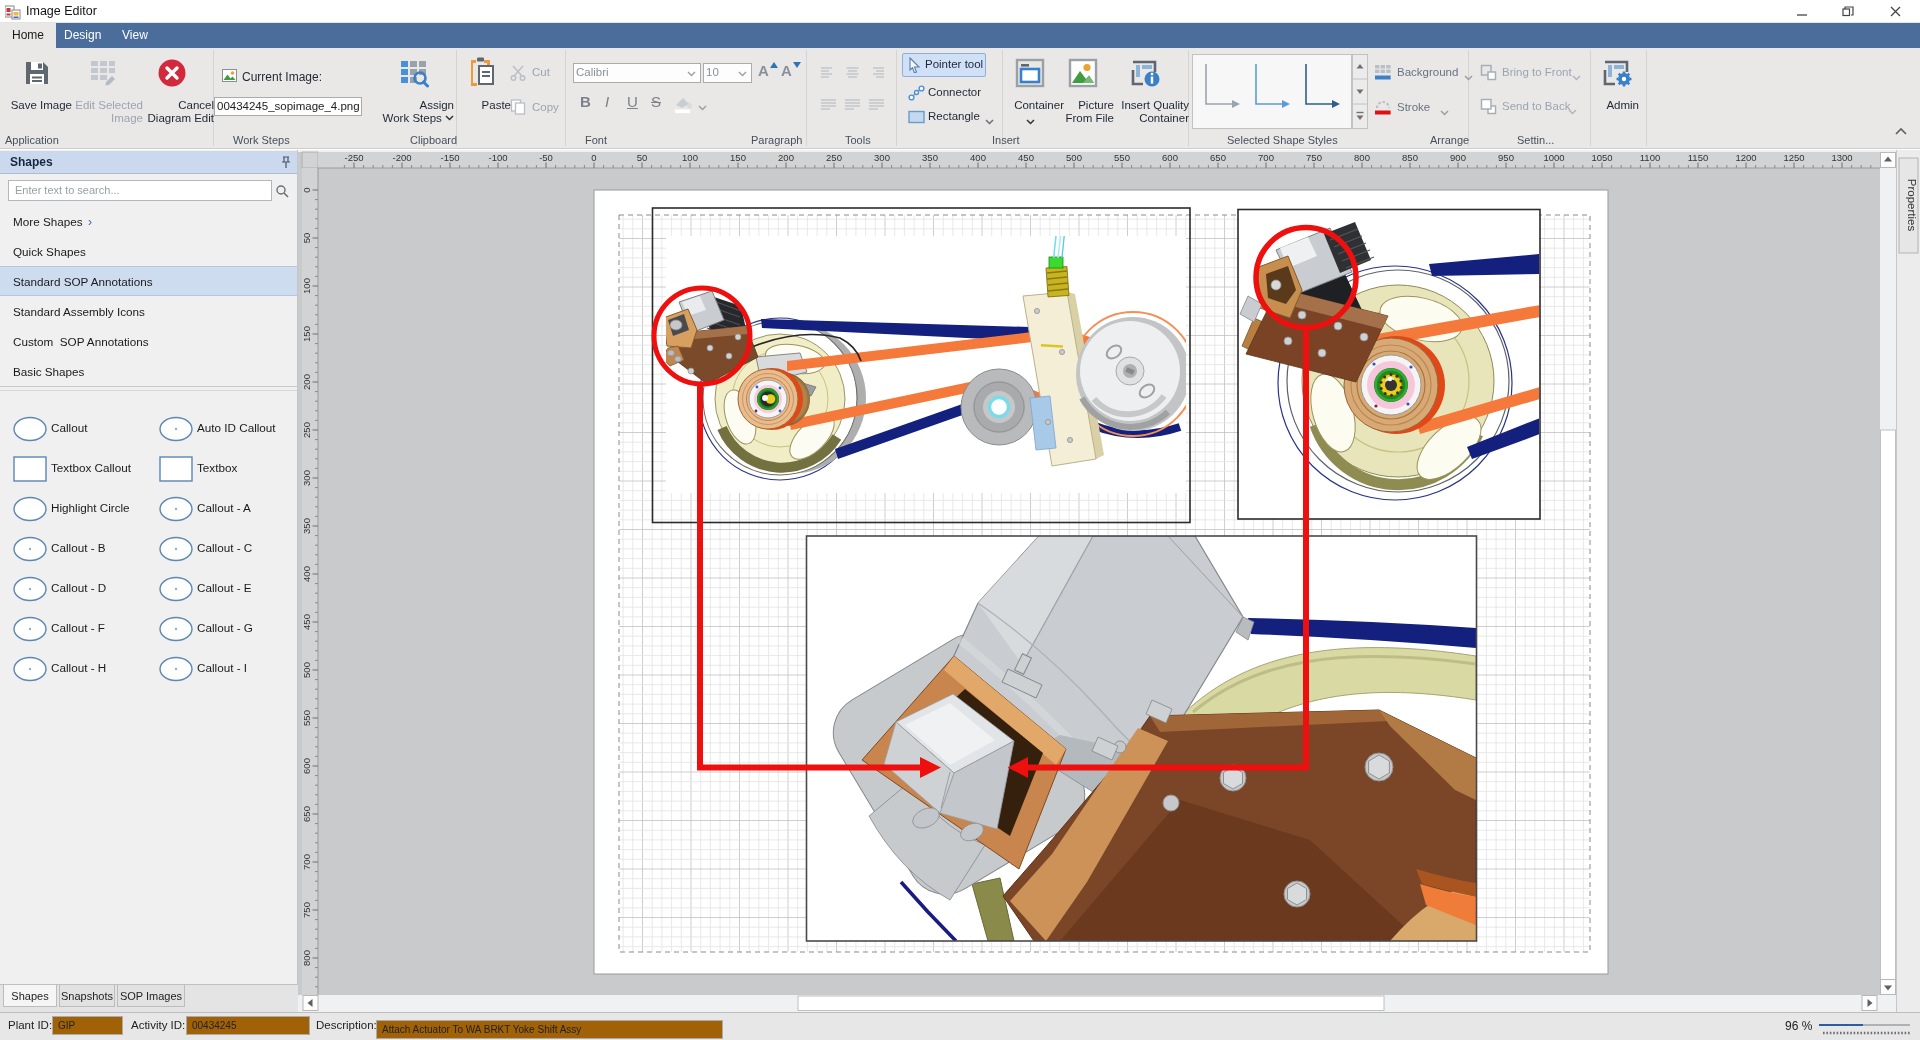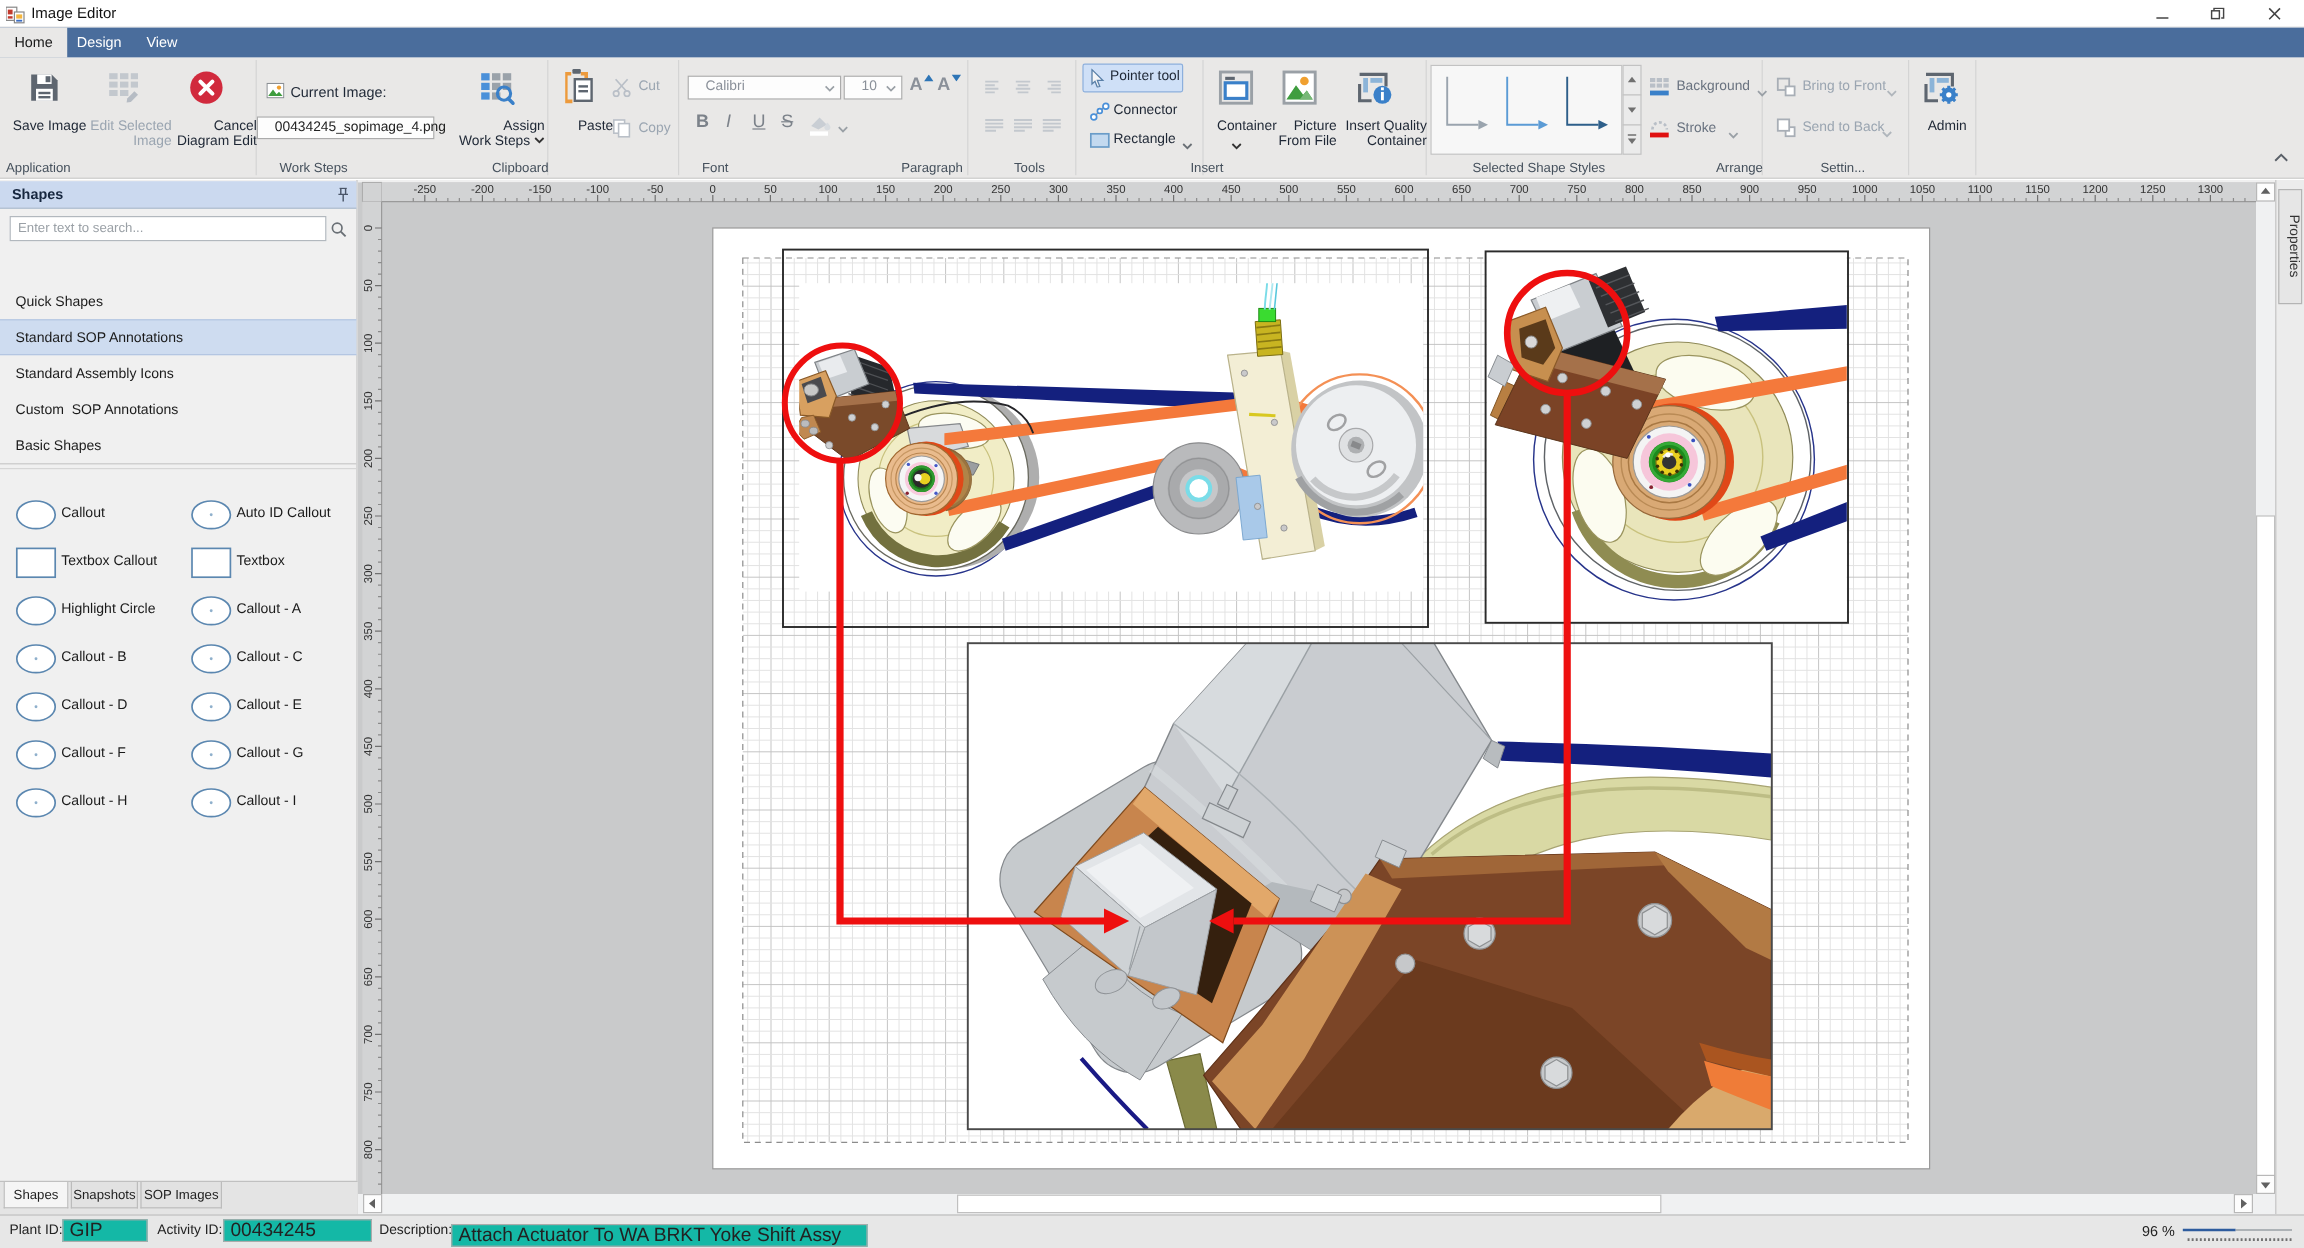--- a/index.html
+++ b/index.html
@@ -5,31 +5,31 @@
 .abs{position:absolute}
 .titlebar{left:0;top:0;width:1920px;height:23px;background:#ffffff;border-bottom:1px solid #e4e4e4}
 .tabrow{left:0;top:23px;width:1920px;height:25px;background:#4a6d9c}
 .tab{position:absolute;top:23px;height:25px;line-height:25px;padding:0 12px;color:#fff;font-size:12px}
 .tab.active{background:#e9e8e7;color:#1a1a1a}
 .ribbon{left:0;top:48px;width:1920px;height:101px;background:#e9e8e7;border-bottom:1px solid #cdcdcd}
 .gsep{position:absolute;top:2px;width:1px;height:96px;background:#d4d4d4}
 .glabel{position:absolute;top:86px;width:200px;text-align:left;font-size:11px;color:#45505c}
 .blabel{position:absolute;font-size:11.5px;color:#1e2735;text-align:right;line-height:13px}
 .gray{color:#9aa5b1}
-.field{position:absolute;background:#fdfdfd;border:1px solid #ababab;font-size:11.5px;color:#222;line-height:17px;padding:0 14px}
+.field{position:absolute;background:#fdfdfd;border:1px solid #ababab;font-size:11.5px;color:#222;line-height:17px;padding:0 2px}
 .leftpanel{left:0;top:150px;width:298px;height:862px;background:#f0f0f0;border-right:1px solid #c6c6c6}
 .lp-h{position:absolute;left:0;top:1px;width:297px;height:23px;background:#cbd9ef;border-bottom:1px solid #aebccd;line-height:23px}
 .lp-h b{margin-left:10px;font-size:12px;color:#17273f}
 .search{position:absolute;left:8px;top:30px;width:264px;height:21px;background:#fff;border:1px solid #b2b8be;color:#9aa0a6;font-size:11px;line-height:19px;padding:0 6px}
 .lpitem{position:absolute;left:0;width:297px;height:30px;line-height:30px;font-size:11.7px;color:#1a1a1a;padding-left:13px}
 .lpsel{background:#cedcf0;border-top:1px solid #b4c6e2;border-bottom:1px solid #b4c6e2}
 .slab{font-size:11.7px;color:#1a1a1a}
 .btab{position:absolute;top:0;height:22px;line-height:22px;background:#e2e2e2;border:1px solid #bcbcbc;border-top:none;font-size:11px;color:#222;text-align:center}
 .statusbar{left:0;top:1012px;width:1920px;height:28px;background:#e7e7e7;border-top:1px solid #bdbdbd;font-size:11.5px;color:#222}
-.sfield{position:absolute;top:4px;height:19px;background:#14b8a6;border:1px solid #ababab;line-height:17px;padding:0 5px;font-size:16px;color:#222}
+.sfield{position:absolute;top:4px;height:19px;background:#a16207;border:1px solid #ababab;line-height:17px;padding:0 5px;font-size:10px;color:#222}
 </style></head>
 <body>
 
 <div class="abs titlebar"></div>
 <svg class="abs" style="left:5px;top:4px" width="16" height="16" viewBox="0 0 16 16">
     <rect x="0" y="2" width="9" height="11" fill="#fff" stroke="#888"></rect>
     <rect x="1.5" y="4" width="4" height="4" fill="#c23b2e"></rect>
     <rect x="1.5" y="9.5" width="4" height="2" fill="#c23b2e"></rect>
     <rect x="7" y="6" width="8" height="9" fill="#fff" stroke="#888"></rect>
     <rect x="8.5" y="8" width="5" height="3.5" fill="#f4b63f"></rect>
@@ -1119,20 +1119,21 @@
           <path d="M3,1 h6 M4,1 v5 M8,1 v5 M2,6 h8 M6,6 v6"></path>
         </g>
       </svg>
   </div>
   <div class="search">Enter text to search...
     <svg class="abs" style="left:266px;top:3px" width="14" height="14" viewBox="0 0 14 14">
         <circle cx="6" cy="6" r="4" fill="none" stroke="#6a7076" stroke-width="1.4"></circle>
         <path d="M9,9 L13,13" stroke="#6a7076" stroke-width="1.6"></path>
       </svg>
   </div>
+  <div class="lpitem" style="top:57px">More Shapes <span style="position:absolute;left:88px;top:0;font-size:12px;color:#3a6ea5">›</span></div>
   <div class="lpitem" style="top:87px">Quick Shapes</div>
   <div class="lpitem lpsel" style="top:116px">Standard SOP Annotations</div>
   <div class="lpitem" style="top:177px">Custom&nbsp; SOP Annotations</div>
   <div class="lpitem" style="top:147px">Standard Assembly Icons</div>
   <div class="lpitem" style="top:207px">Basic Shapes</div>
   <div class="abs" style="left:0;top:236px;width:297px;height:1px;background:#c9c9c9"></div>
   <div class="abs" style="left:0;top:240px;width:297px;height:1px;background:#d6d6d6"></div>
 </div>
 <svg class="abs" style="left:0;top:400px" width="297" height="300" viewBox="0 0 297 300">
     <g transform="translate(0,-400)">

